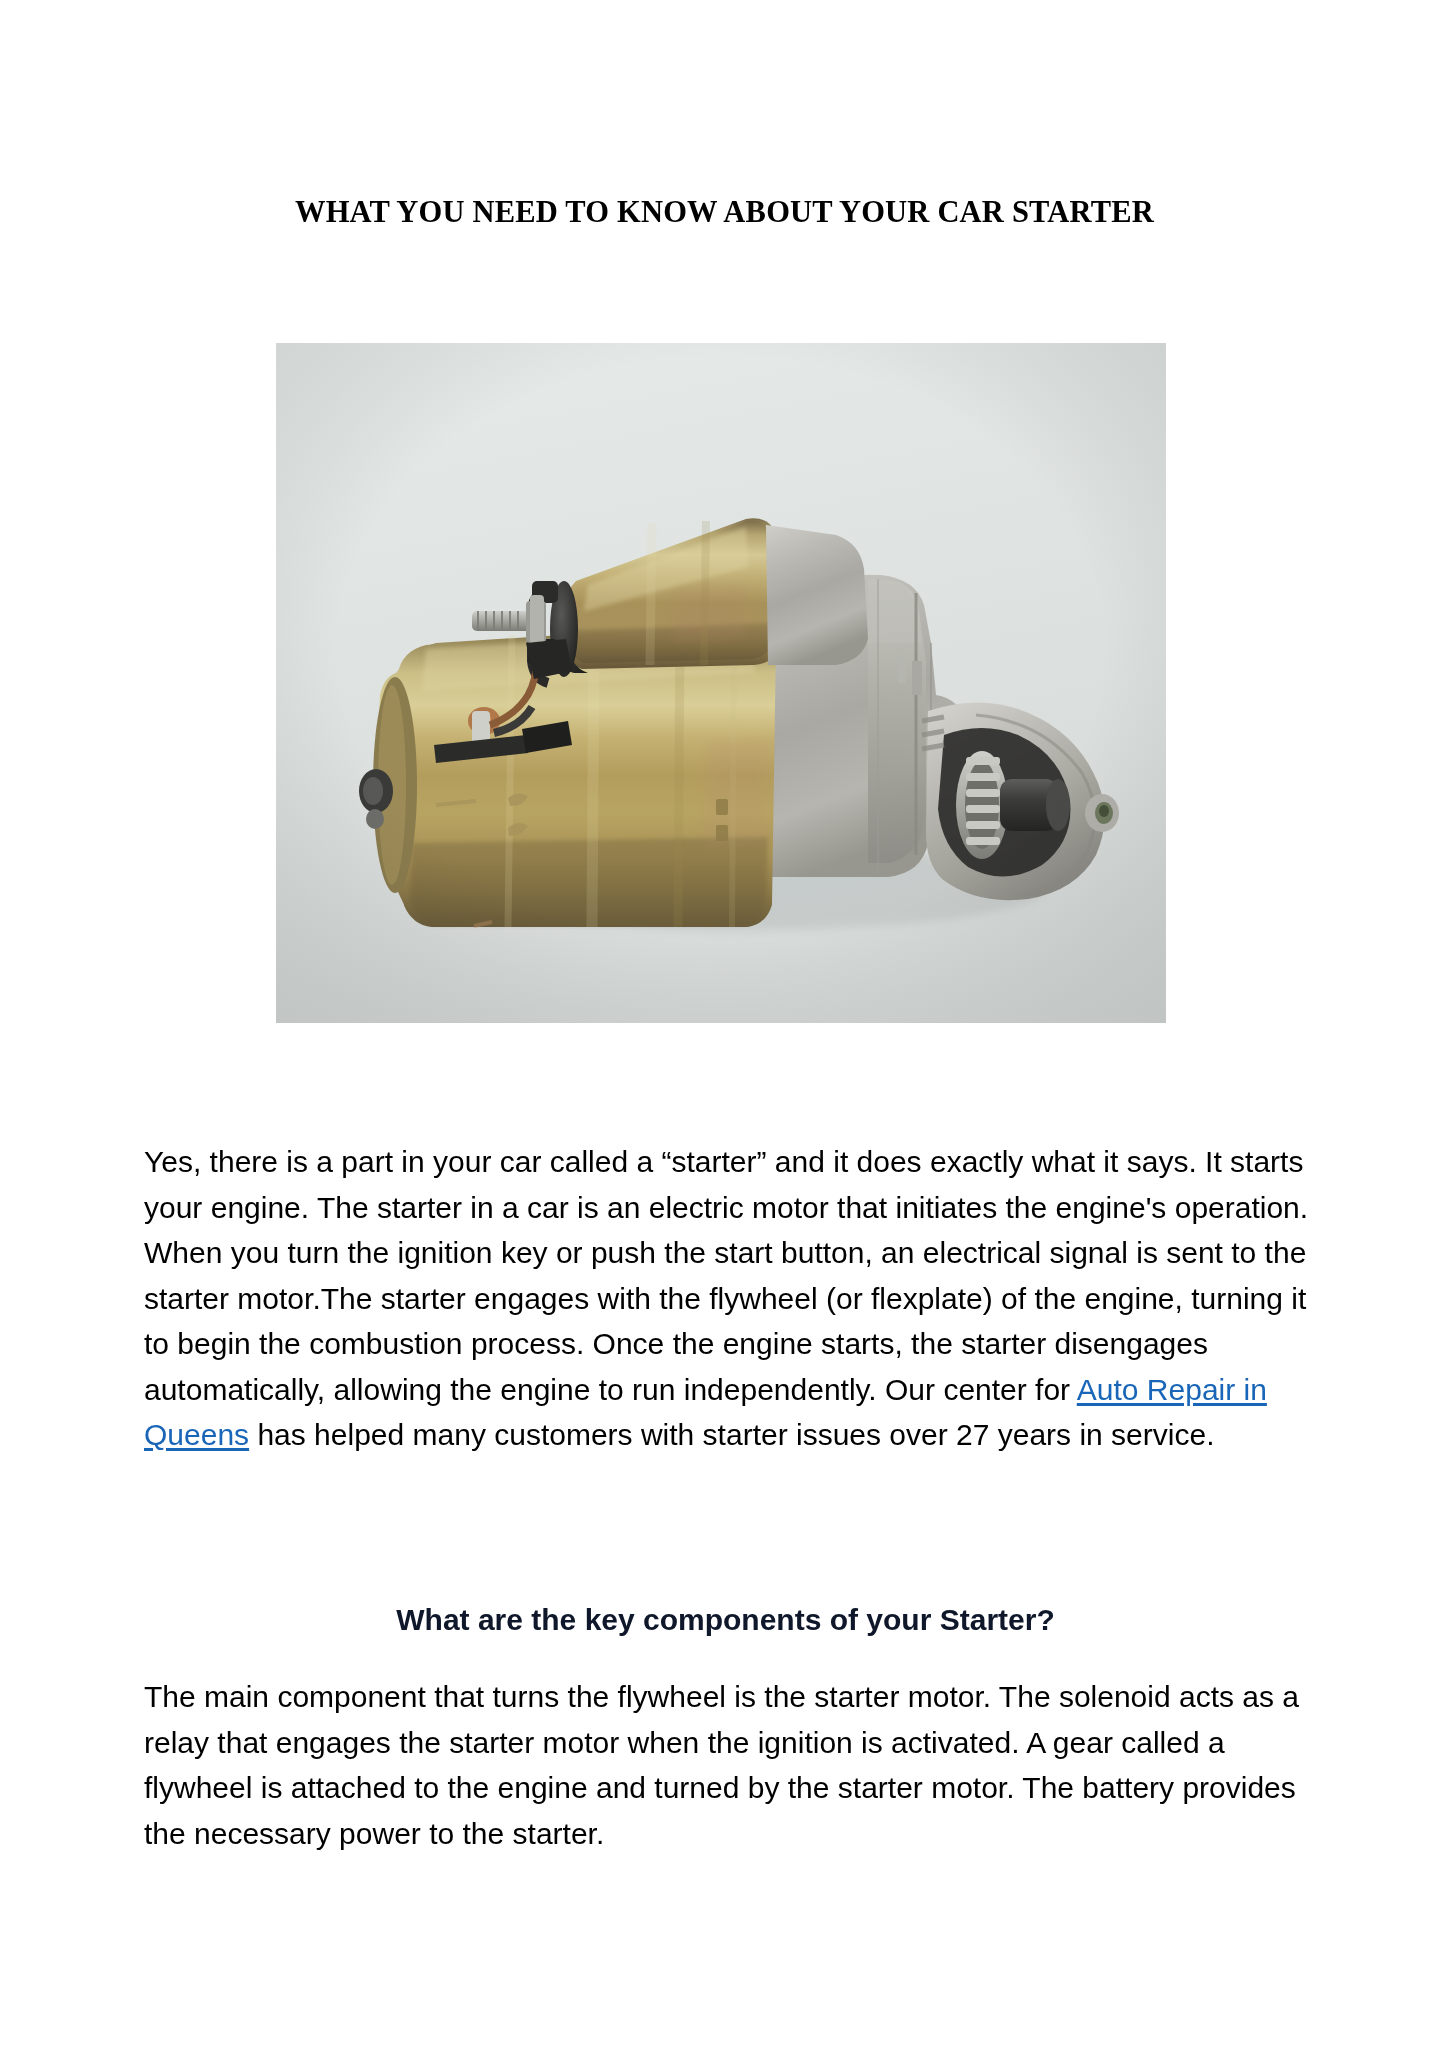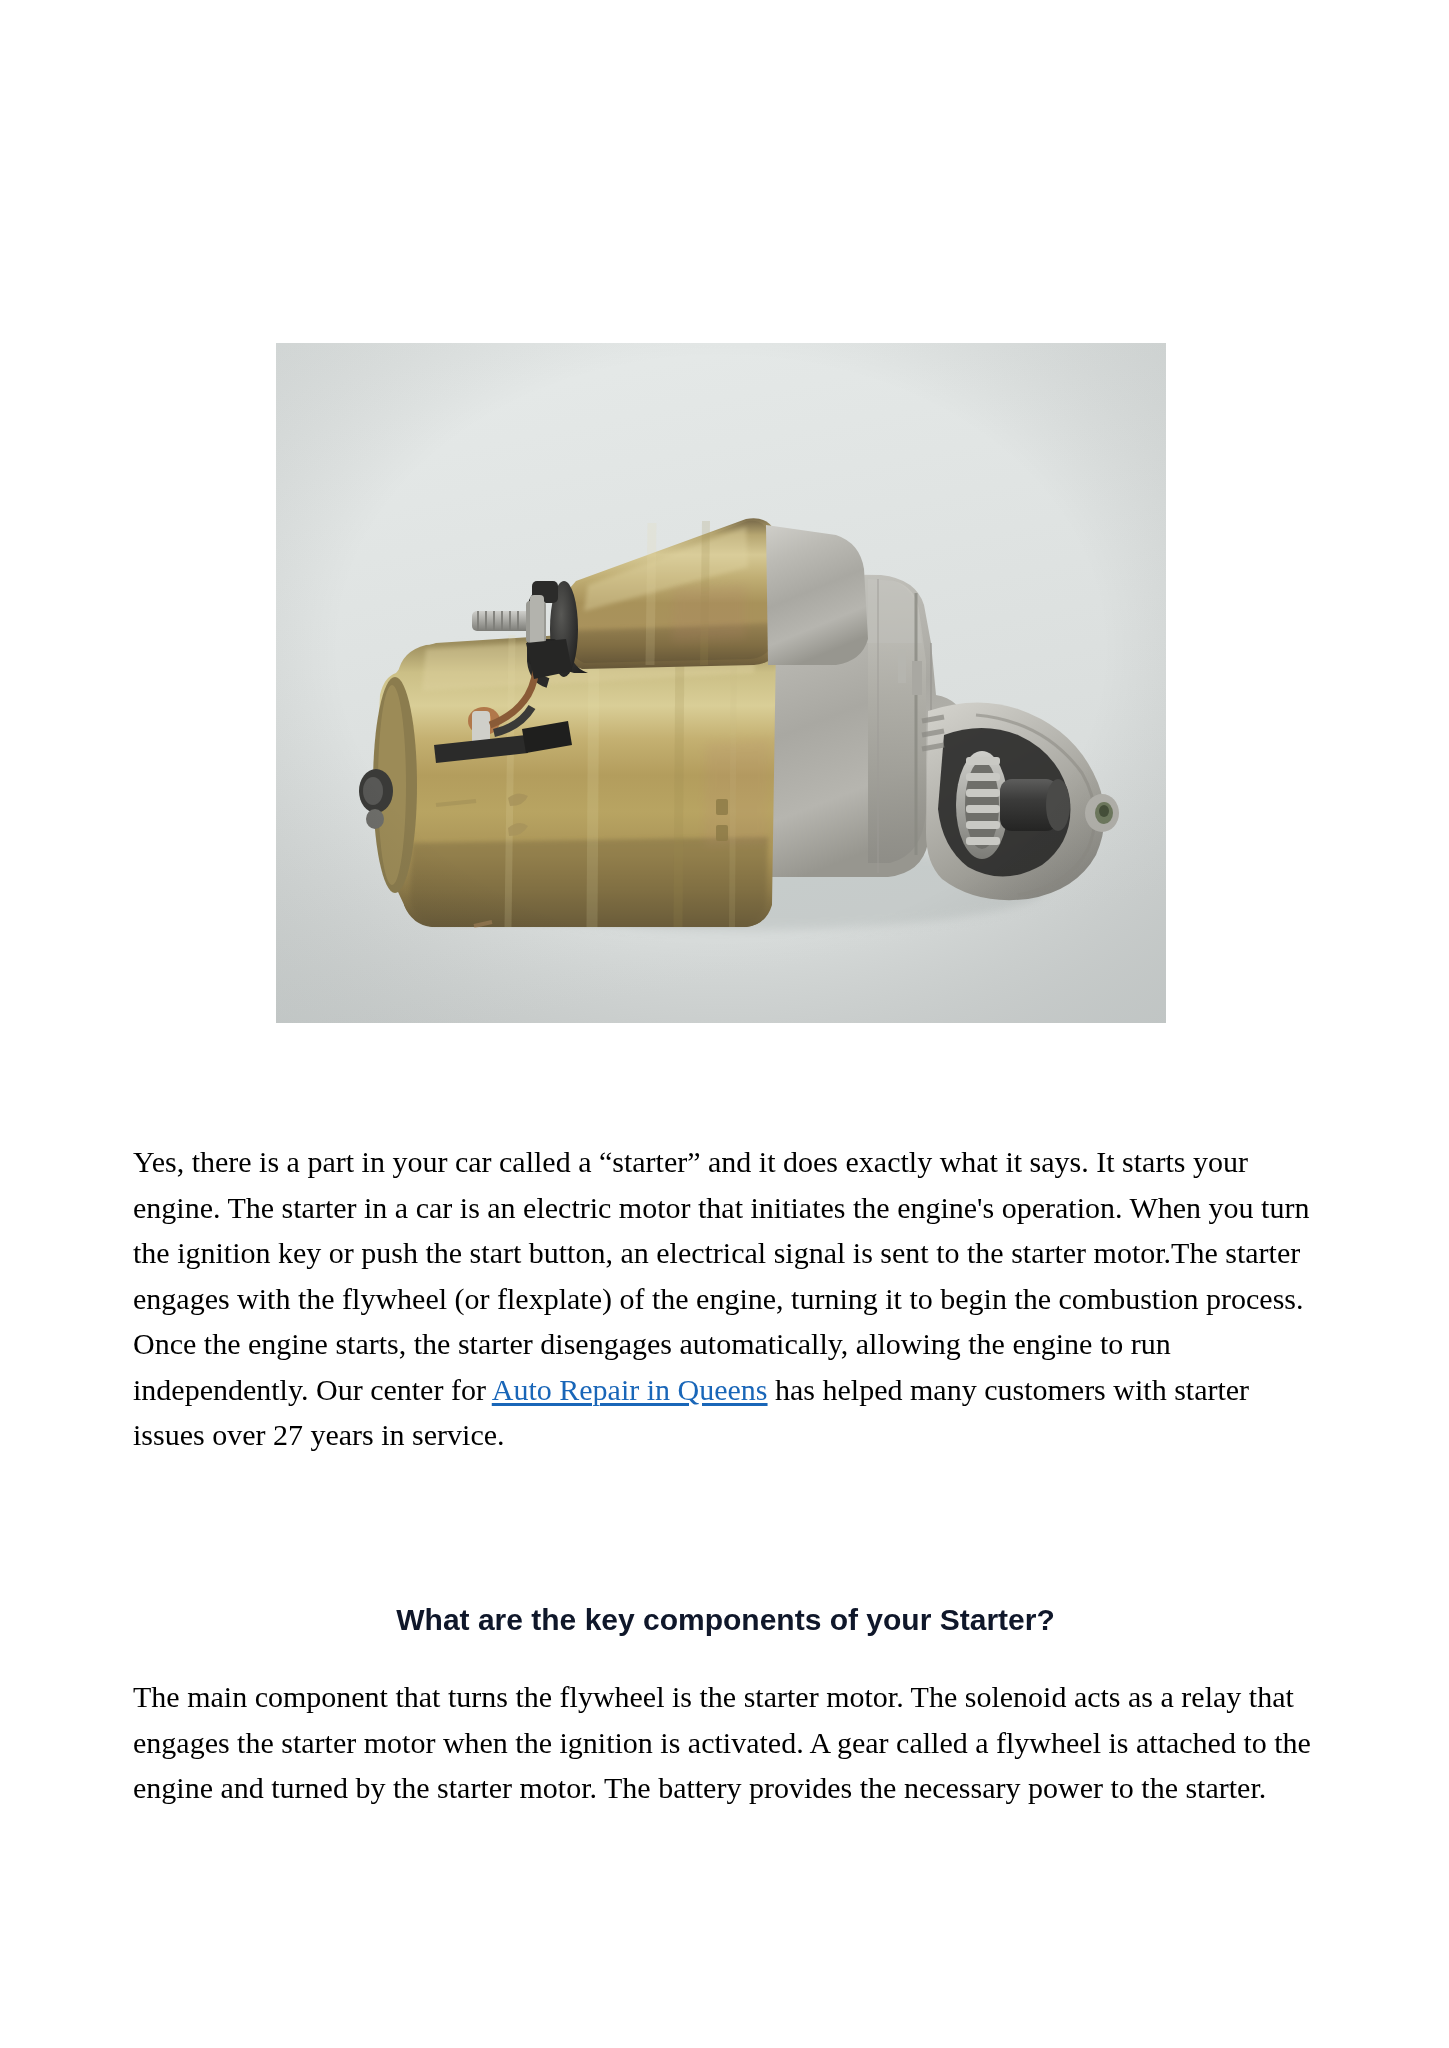--- a/index.html
+++ b/index.html
@@ -52,24 +52,24 @@
   }
   .figure-photo svg {
     display: block;
     width: 100%;
     height: 100%;
   }
 
   
   .body-block {
     position: absolute;
-    left: 133px;
+    left: 144px;
     width: 1185px;
     color: #000000;
-    font-family: Liberation Serif, serif;
+    font-family: Liberation Sans, sans-serif;
     font-size: 30px;
     line-height: 45.5px;
     text-align: left;
   }
   #para-intro { top: 1109px; }
 
   .subheading {
     position: absolute;
     left: 133px;
     width: 1185px;
@@ -89,20 +89,21 @@
     text-decoration: underline;
     text-underline-offset: 3px;
     cursor: pointer;
   }
 </style>
 </head>
 <body>
 
 <div class="page">
 
+  <h1 class="doc-title">WHAT YOU NEED TO KNOW ABOUT YOUR CAR STARTER</h1>
 
   <figure class="figure-wrap" style="margin:0;">
     <div class="figure-photo">
       <svg viewBox="0 0 890 680" preserveAspectRatio="none" role="img">
         <defs>
           <linearGradient id="bgGrad" x1="0" y1="0" x2="0.25" y2="1">
             <stop offset="0%" stop-color="#e6eae9"></stop>
             <stop offset="45%" stop-color="#dfe3e2"></stop>
             <stop offset="100%" stop-color="#d6dad9"></stop>
           </linearGradient>

